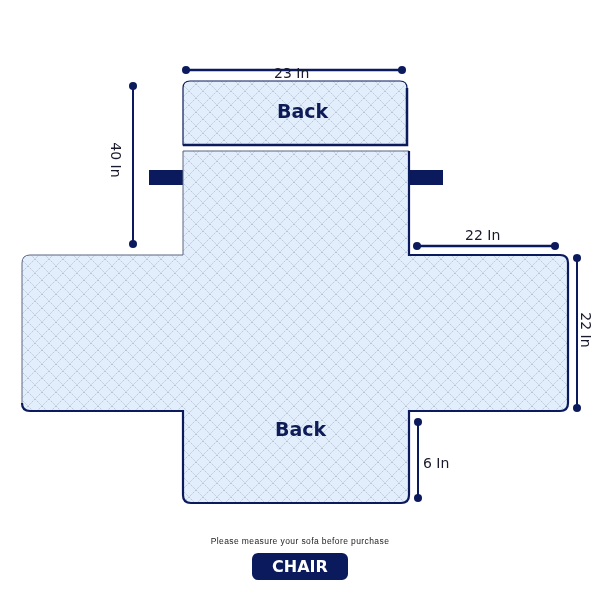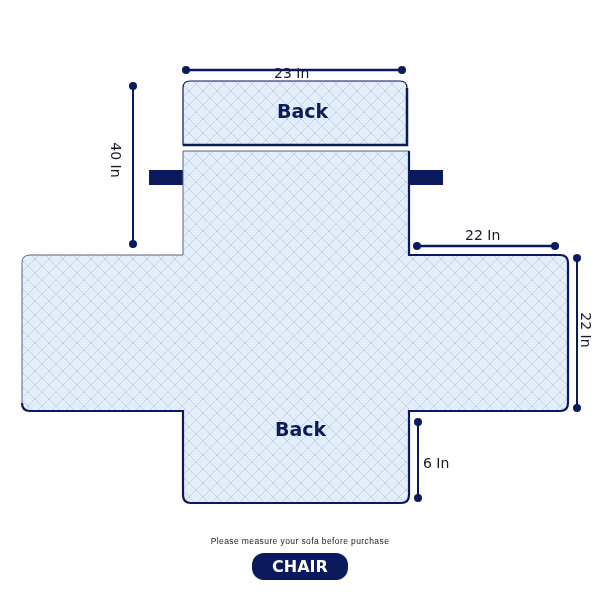--- a/index.html
+++ b/index.html
@@ -2,21 +2,21 @@
 <html><head>
 <meta charset="utf-8">
 <style>
   html, body { margin: 0; padding: 0; background: #ffffff; }
   body { width: 600px; height: 600px; position: relative; overflow: hidden; font-family: "DejaVu Sans", sans-serif; }
   svg.diagram { position: absolute; left: 0; top: 0; }
   .lbl { position: absolute; color: #1a1a2e; font-family: "DejaVu Sans", sans-serif; font-size: 13px; white-space: nowrap; }
   .vlbl { transform-origin: center center; transform: rotate(90deg); }
   .part-title { position: absolute; color: #0d1b57; font-weight: bold; font-size: 19px; font-family: "DejaVu Sans", sans-serif; white-space: nowrap; }
   .note { position: absolute; left: 0; width: 600px; text-align: center; top: 521px; font-size: 8.5px; color: #222; letter-spacing: 0.4px; font-family: "Liberation Sans", sans-serif; margin-top: 15px; }
-  .badge { position: absolute; left: 252px; top: 553px; width: 96px; height: 27px; background: #0b1a5c; border-radius: 12px; color: #fff; font-weight: bold; font-size: 16px; display: flex; align-items: center; justify-content: center; font-family: "DejaVu Sans", sans-serif; }
+  .badge { position: absolute; left: 252px; top: 553px; width: 96px; height: 27px; background: #0b1a5c; border-radius: 6px; color: #fff; font-weight: bold; font-size: 16px; display: flex; align-items: center; justify-content: center; font-family: "DejaVu Sans", sans-serif; }
 </style>
 </head>
 <body>
 
 <svg class="diagram" width="600" height="600" viewBox="0 0 600 600">
   <defs>
     <pattern id="quilt" patternUnits="userSpaceOnUse" width="14" height="14">
       <rect width="14" height="14" fill="#e2eefc"></rect>
       <path d="M0 0 L14 14 M14 0 L0 14" stroke="#9aa6b8" stroke-width="0.6" stroke-dasharray="1.5 1"></path>
     </pattern>

